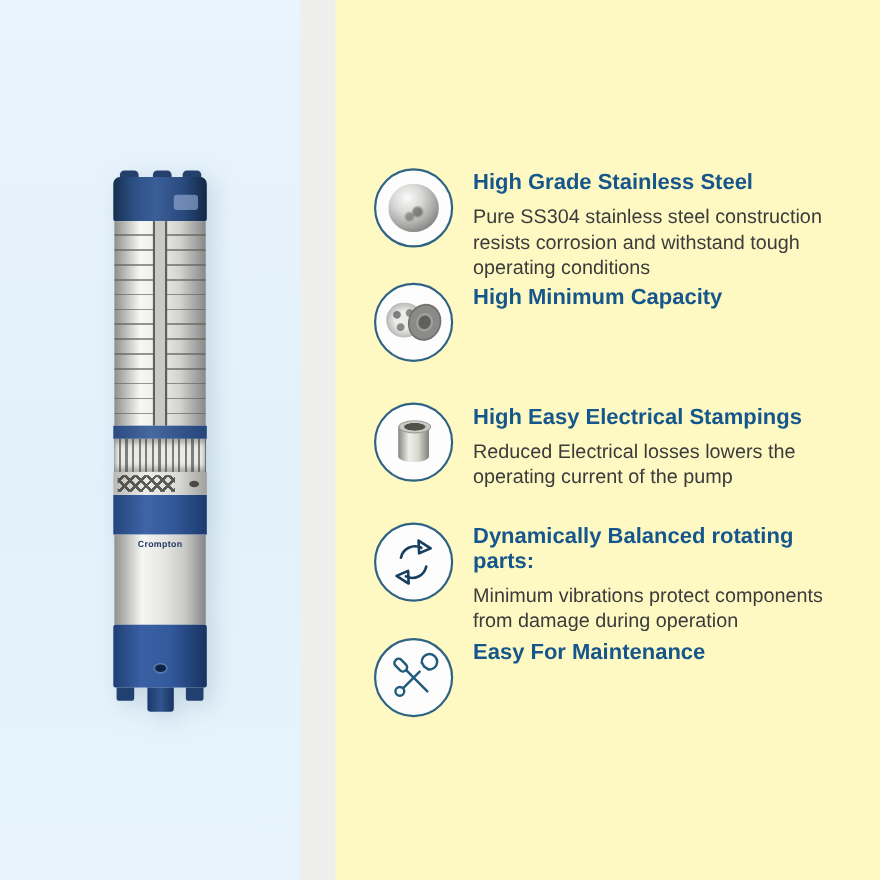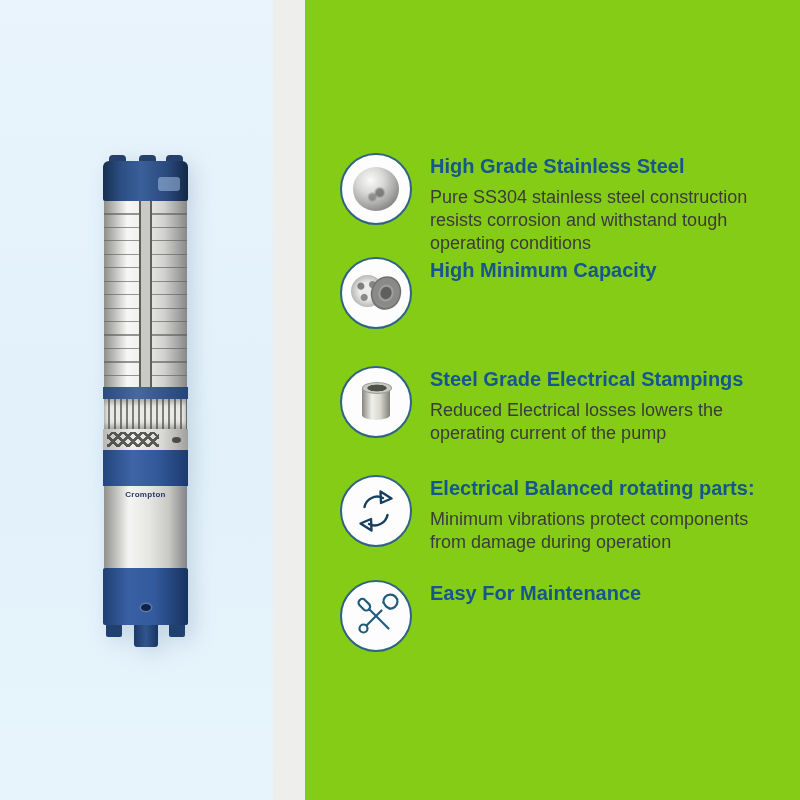--- a/index.html
+++ b/index.html
@@ -48,21 +48,21 @@
     background:linear-gradient(90deg,#1f3f74,#3a60a4 30%,#345a9e 60%,#16335f);}
   .base-hole{left:50%;top:36px;transform:translateX(-50%);width:10px;height:7px;
     background:#0f2348;border-radius:50%;box-shadow:0 0 0 1.5px #5a79ab;}
   .foot{background:#20406f;}
   .foot.fl{top:470px;left:3px;width:16px;height:12px;border-radius:0 0 2px 2px;}
   .foot.fc{top:470px;left:31px;width:24px;height:22px;border-radius:0 0 3px 3px;
     background:linear-gradient(90deg,#1c3a6a,#31558f 50%,#18345f);}
   .foot.fr{top:470px;right:3px;width:16px;height:12px;border-radius:0 0 2px 2px;}
 
   
-  .right-panel{position:absolute;left:305px;top:0;width:495px;height:800px;background:#84cc16;}
+  .right-panel{position:absolute;left:305px;top:0;width:495px;height:800px;background:#fef9c3;}
   .feature{position:absolute;left:35px;display:flex;align-items:flex-start;}
   .f1{top:153px}.f2{top:257px}.f3{top:366px}.f4{top:475px}.f5{top:580px}
   .icon-circle{flex:0 0 72px;width:72px;height:72px;border:2px solid #2f6384;border-radius:50%;
     background:#fdfdfd;display:flex;align-items:center;justify-content:center;box-sizing:border-box;}
   .feature-text{margin-left:18px;width:352px;}
   .feature-title{margin:2px 0 9px;font-size:20px;font-weight:700;color:#15568c;line-height:1.1;}
   .feature-desc{margin:0;font-size:18px;color:#3b3b3b;line-height:23px;}
 
   
   .sphere{width:46px;height:44px;border-radius:50%;
@@ -146,38 +146,38 @@
       </div>
     </div>
 
     <div class="feature f3">
       <div class="icon-circle">
         <div class="cyl">
           <div class="cyl-top"></div>
         </div>
       </div>
       <div class="feature-text">
-        <h3 class="feature-title">Steel Grade Electrical Stampings</h3>
+        <h3 class="feature-title">High Easy Electrical Stampings</h3>
         <p class="feature-desc">Reduced Electrical losses lowers the operating current of the pump</p>
       </div>
     </div>
 
     <div class="feature f4">
       <div class="icon-circle">
         <svg class="tool-svg" width="48" height="48" viewBox="0 0 48 48">
           <g fill="none" stroke="#173f5f" stroke-width="2.4" stroke-linecap="round" stroke-linejoin="round">
             <path d="M12.5 20 A 13 13 0 0 1 31 11"></path>
             <path d="M28.5 4.5 L 39.5 11.5 L 29 16 Z"></path>
             <path d="M35.5 28 A 13 13 0 0 1 17 37"></path>
             <path d="M19.5 43.5 L 8.5 36.5 L 19 32 Z"></path>
           </g>
         </svg>
       </div>
       <div class="feature-text">
-        <h3 class="feature-title">Electrical Balanced rotating parts:</h3>
+        <h3 class="feature-title">Dynamically Balanced rotating parts:</h3>
         <p class="feature-desc">Minimum vibrations protect components from damage during operation</p>
       </div>
     </div>
 
     <div class="feature f5">
       <div class="icon-circle">
         <svg class="tool-svg" width="48" height="48" viewBox="0 0 48 48">
           <g fill="none" stroke="#1f5c7a" stroke-width="2.2" stroke-linecap="round" stroke-linejoin="round">
 
             <rect x="6" y="9" width="13" height="7.5" rx="3.5" transform="rotate(45 12.5 12.5)"></rect>

